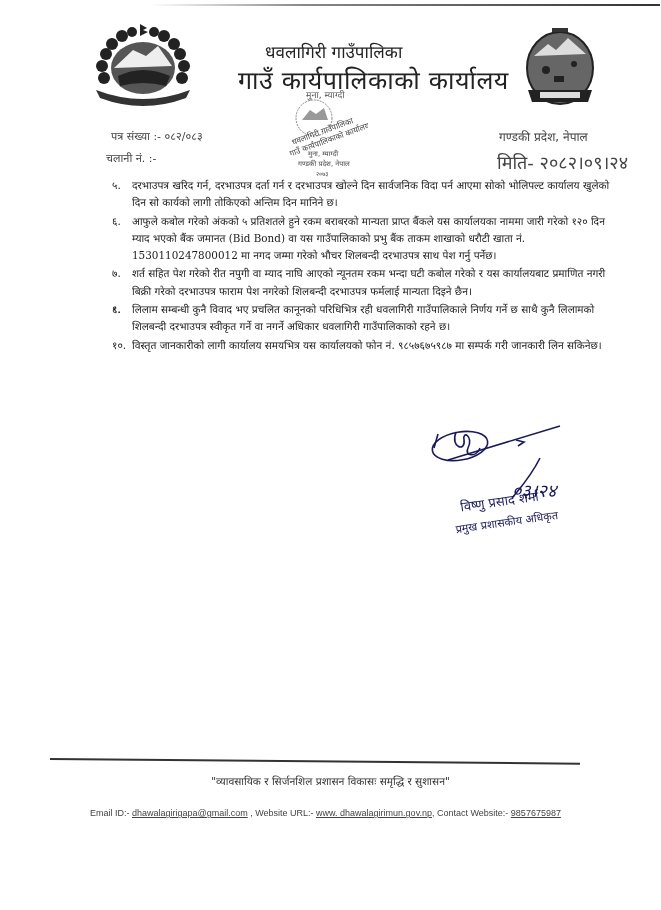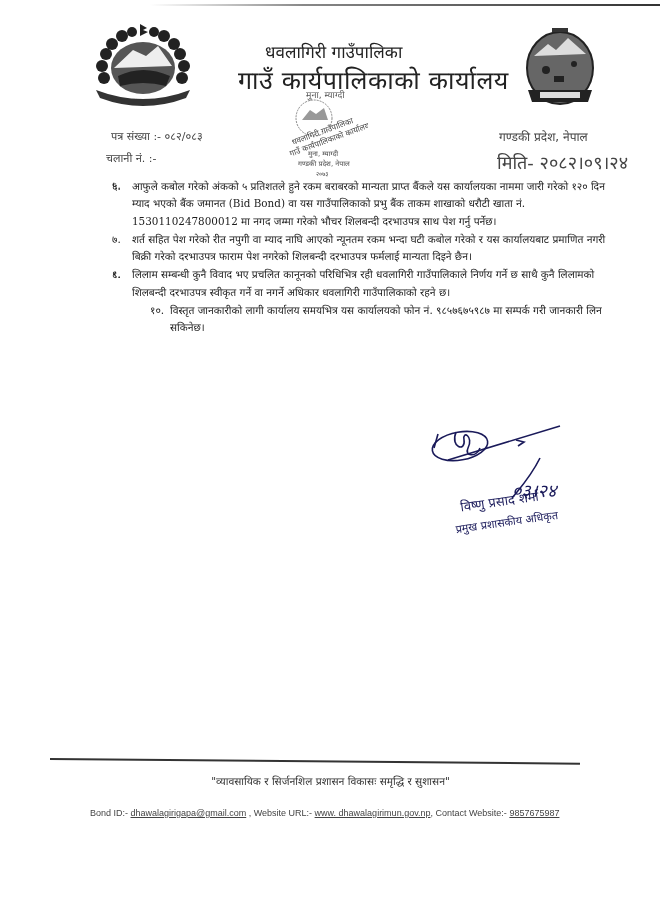--- a/index.html
+++ b/index.html
@@ -16,21 +16,21 @@
           font-size: 25px; color: #222; white-space: nowrap; letter-spacing: 0.5px; }
   .stamp { position: absolute; left: 268px; top: 88px; width: 100px; height: 90px; }
   .meta { position: absolute; font-family: "DejaVu Sans", sans-serif; font-size: 11px; color: #444; white-space: nowrap; }
   .m-patra { left: 95px; top: 128px; margin-left: 16px; }
   .m-chalani { left: 106px; top: 150px; }
   .m-pradesh { left: 499px; top: 128px; font-size: 12px; }
   .m-miti { left: 497px; top: 150px; font-size: 18px; }
   .clauses { position: absolute; left: 112px; top: 177px; width: 500px; margin: 0; padding: 0; list-style: none; }
   .clause { position: relative; font-size: 10.4px; line-height: 17.3px; padding-left: 20px; margin-bottom: 1px; }
   .clause .num { position: absolute; left: 0; top: 0; }
-  .clause.ten { padding-left: 20px; margin-left: 38px; }
+  .clause.ten { padding-left: 20px; }
   .sig-area { position: absolute; left: 420px; top: 418px; width: 180px; height: 130px; }
   .sig-date { position: absolute; left: 512px; top: 478px; font-family: "DejaVu Sans", sans-serif; font-size: 18px; color: #1a1a5a; font-style: italic; }
   .sig-name { position: absolute; left: 460px; top: 492px; font-family: "DejaVu Sans", sans-serif; font-size: 13px; color: #1a1a5a; transform: rotate(-8deg); white-space: nowrap; }
   .sig-title { position: absolute; left: 455px; top: 514px; font-family: "DejaVu Sans", sans-serif; font-size: 11px; color: #1a1a5a; transform: rotate(-8deg); white-space: nowrap; }
   .bottom-rule { position: absolute; left: 50px; top: 758px; width: 530px; height: 2px;
                  background: #333; transform: rotate(0.5deg); transform-origin: left center; }
   .motto { position: absolute; left: 0; width: 661px; top: 774px; text-align: center;
            font-family: "DejaVu Sans", sans-serif; font-size: 10.5px; color: #333; }
   .contact { position: absolute; left: 90px; top: 808px; font-family: "Liberation Sans", sans-serif;
              font-size: 9px; color: #444; white-space: nowrap; }
@@ -92,20 +92,21 @@
 </svg>
 
 <div class="meta m-patra">पत्र संख्या :- ०८२/०८३</div>
 <div class="meta m-chalani">चलानी नं. :-</div>
 <div class="meta m-pradesh">गण्डकी प्रदेश, नेपाल</div>
 <div class="meta m-miti">मिति- २०८२।०९।२४</div>
 
 <ol class="clauses">
   <li class="clause">
     <span class="num">५.</span>
+    <span>दरभाउपत्र खरिद गर्न, दरभाउपत्र दर्ता गर्न र दरभाउपत्र खोल्ने दिन सार्वजनिक विदा पर्न आएमा सोको भोलिपल्ट कार्यालय खुलेको दिन सो कार्यको लागी तोकिएको अन्तिम दिन मानिने छ।</span>
   </li>
   <li class="clause">
     <span class="num">६.</span>
     <span>आफुले कबोल गरेको अंकको ५ प्रतिशतले हुने रकम बराबरको मान्यता प्राप्त बैंकले यस कार्यालयका नाममा जारी गरेको १२० दिन म्याद भएको बैंक जमानत (Bid Bond) वा यस गाउँपालिकाको प्रभु बैंक ताकम शाखाको धरौटी खाता नं. 1530110247800012 मा नगद जम्मा गरेको भौचर शिलबन्दी दरभाउपत्र साथ पेश गर्नु पर्नेछ।</span>
   </li>
   <li class="clause">
     <span class="num">७.</span>
     <span>शर्त सहित पेश गरेको रीत नपुगी वा म्याद नाघि आएको न्यूनतम रकम भन्दा घटी कबोल गरेको र यस कार्यालयबाट प्रमाणित नगरी बिक्री गरेको दरभाउपत्र फाराम पेश नगरेको शिलबन्दी दरभाउपत्र फर्मलाई मान्यता दिइने छैन।</span>
   </li>
   <li class="clause">
@@ -131,14 +132,14 @@
     <path d="M120 40 C110 60, 100 70, 92 80"></path>
   </g>
 </svg>
 <div class="sig-date">०३।२४</div>
 <div class="sig-name">विष्णु प्रसाद शर्मा</div>
 <div class="sig-title">प्रमुख प्रशासकीय अधिकृत</div>
 
 <div class="bottom-rule"></div>
 <div class="motto">"व्यावसायिक र सिर्जनशिल प्रशासन विकासः समृद्धि र सुशासन"</div>
 <div class="contact">
-  <span>Bond ID:- </span><a>dhawalagirigapa@gmail.com</a><span> , Website URL:- </span><a>www. dhawalagirimun.gov.np</a><span>, Contact Website:- </span><a>9857675987</a>
+  <span>Email ID:- </span><a>dhawalagirigapa@gmail.com</a><span> , Website URL:- </span><a>www. dhawalagirimun.gov.np</a><span>, Contact Website:- </span><a>9857675987</a>
 </div>
 
 </body></html>

